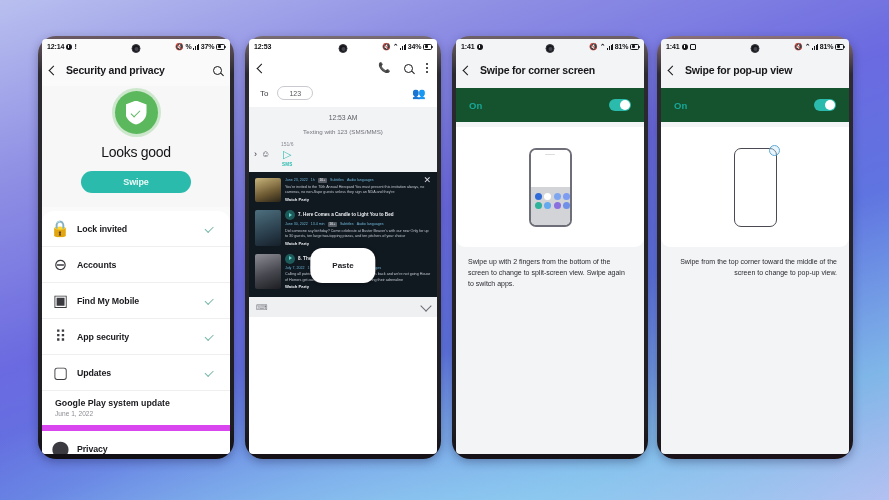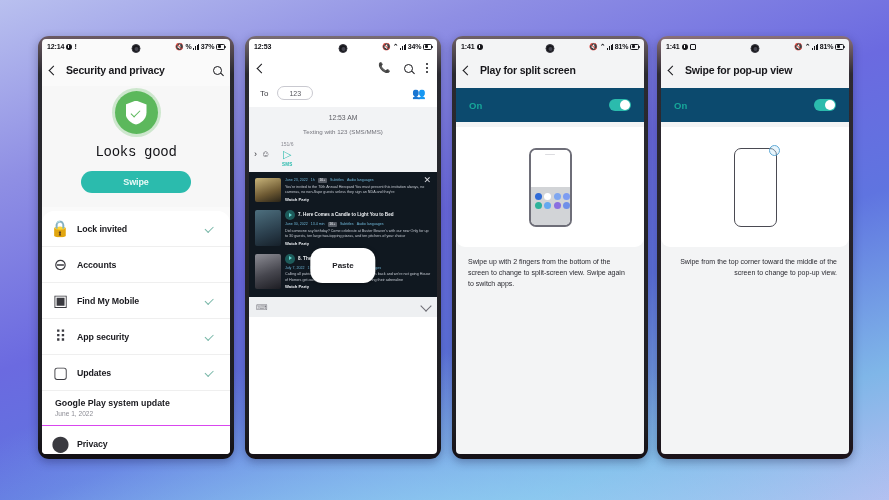--- a/index.html
+++ b/index.html
@@ -10,21 +10,21 @@
   #stage {
     position: relative; width: 889px; height: 500px;
     background:
       radial-gradient(ellipse 120% 90% at 50% 120%, rgba(150,215,245,0.95) 0%, rgba(150,215,245,0.0) 55%),
       linear-gradient(160deg, #b9c0ef 0%, #8f8fe4 22%, #6b6ae0 45%, #5f74e0 62%, #7fb6e8 84%, #b7bdf0 100%);
   }
 
   
   .phone {
     position: absolute; top: 36px; width: 196px; height: 423px;
-    border-radius: 11px;
+    border-radius: 18px;
     background: #2b2b33;
     padding: 3px 4px 5px 4px;
     box-shadow: 0 3px 10px rgba(20,20,60,0.35);
   }
   .phone.p1 { left: 38px; background: linear-gradient(180deg,#6b5a63 0%, #2a2a30 9%, #1d1d22 92%, #120f14 100%); }
   .phone.p2 { left: 245px; background: linear-gradient(180deg,#7a6d74 0%, #2a2a30 9%, #1d1d22 92%, #151117 100%); }
   .phone.p3 { left: 452px; background: linear-gradient(180deg,#6f6168 0%, #2a2a30 9%, #1d1d22 92%, #151117 100%); }
   .phone.p4 { left: 657px; background: linear-gradient(180deg,#8a7079 0%, #2e2a31 9%, #201c23 92%, #1b1219 100%); text-align: right; }
   .screen {
     position: relative; width: 100%; height: 100%;
@@ -96,36 +96,36 @@
   .shield {
     width: 21px; height: 24px; background: #fff;
     -webkit-clip-path: path("M10.5 0 L21 4 L21 12 C21 19 15 23 10.5 24 C6 23 0 19 0 12 L0 4 Z");
     clip-path: path("M10.5 0 L21 4 L21 12 C21 19 15 23 10.5 24 C6 23 0 19 0 12 L0 4 Z");
     position: relative;
   }
   .shield:after{
     content:""; position:absolute; left:5.5px; top:9px; width:8px; height:4px;
     border-left:1.9px solid #5cb85c; border-bottom:1.9px solid #5cb85c; transform: rotate(-45deg);
   }
-  .p1-headline { font-size: 14px; font-weight: 400; color: #131317; margin-bottom: 11px; letter-spacing: -0.3px; font-family: Liberation Mono, monospace;}
+  .p1-headline { font-size: 14px; font-weight: 400; color: #131317; margin-bottom: 11px; letter-spacing: -0.3px;}
   .scan-btn {
     display: inline-block; background: #2bbbad; color: #eafaf7;
     font-size: 9px; font-weight: 600; padding: 6px 0; width: 110px;
     border-radius: 14px; letter-spacing: -0.1px;
   }
   .p1-list { background: #fff; border-radius: 12px 12px 0 0; margin-top: 4px; }
   .srow {
     display: flex; align-items: center; gap: 11px;
     padding: 8px 13px; border-bottom: 1px solid #efefef; min-height: 28px;
   }
   .srow:last-child { border-bottom: none; }
   .srow .sico { width: 11px; flex: 0 0 11px; display:flex; align-items:center; justify-content:center; color:#3a3a40;}
   .srow .slabel { font-size: 8.8px; font-weight: 700; color: #1a1a1f; flex: 1 1 auto; letter-spacing:-0.1px;}
   .tick { width: 8px; height: 4.5px; border-left: 1.4px solid #7ab8a9; border-bottom: 1.4px solid #7ab8a9; transform: rotate(-45deg); margin-right:4px;}
-  .srow-plain { padding: 7px 13px 8px; border-bottom: 1px solid #d946ef; }
+  .srow-plain { padding: 7px 13px 8px; border-bottom: 6px solid #d946ef; }
   .srow-plain .t1 { font-size: 8.8px; font-weight: 700; color: #1a1a1f; }
   .srow-plain .t2 { font-size: 6.6px; color: #8d8d95; margin-top: 2px; }
 
   
   .p2 .screen { background: #ffffff; }
   .p2-nav { height: 28px; display: flex; align-items: center; padding: 0 9px; gap: 13px; }
   .p2-nav .nav-spacer { flex: 1 1 auto; }
   .phone-ico { font-size: 10px; color:#17171b; line-height:1; }
   .kebab { display:flex; flex-direction:column; gap:1.6px; }
   .kebab i { width: 2px; height: 2px; border-radius: 50%; background: #17171b; display:block; }
@@ -176,21 +176,21 @@
     font-size:8px; font-weight:700; color:#1a1a1f; box-shadow:0 1px 4px rgba(0,0,0,.35);
   }
   .p2-bottom { background:#eef0f2; height: 20px; display:flex; align-items:center; justify-content:space-between; padding:0 7px;}
   .kbd-ico { font-size:8px; color:#7b7b83;}
   .chev-down { width:8px; height:8px; border-right:1.4px solid #6d6d75; border-bottom:1.4px solid #6d6d75; transform: rotate(45deg); margin-bottom:3px;}
 
   
   .tg .screen { background: #f3f4f5; }
   .tg .navbar { background:#f3f4f5; }
   .tg-row {
-    background:#0c4a6e; margin: 2px 0 0; display:flex; align-items:center;
+    background:#14532d; margin: 2px 0 0; display:flex; align-items:center;
     justify-content:space-between; padding: 11px 13px;
   }
   .tg-on { font-size: 9.5px; font-weight: 700; color: #17a89a; }
   .switch { width: 22px; height: 12px; border-radius: 6px; background:#2bbbad; position:relative;}
   .switch i { position:absolute; right:1px; top:1px; width:10px; height:10px; border-radius:50%; background:#fff; display:block;}
   .illus {
     background:#fff; margin-top: 5px; border-radius: 0 0 9px 9px;
     height: 120px; display:flex; align-items:center; justify-content:center;
   }
   .mini-phone {
@@ -440,21 +440,21 @@
             </span>
           <span>81%</span>
           <span class="batt">
               <i></i>
             </span>
         </div>
       </div>
 
       <div class="navbar">
         <span class="chev-back"></span>
-        <span class="nav-title">Play for split screen</span>
+        <span class="nav-title">Swipe for corner screen</span>
       </div>
 
       <div class="tg-row">
         <span class="tg-on">On</span>
         <span class="switch">
             <i></i>
           </span>
       </div>
 
       <div class="illus">

